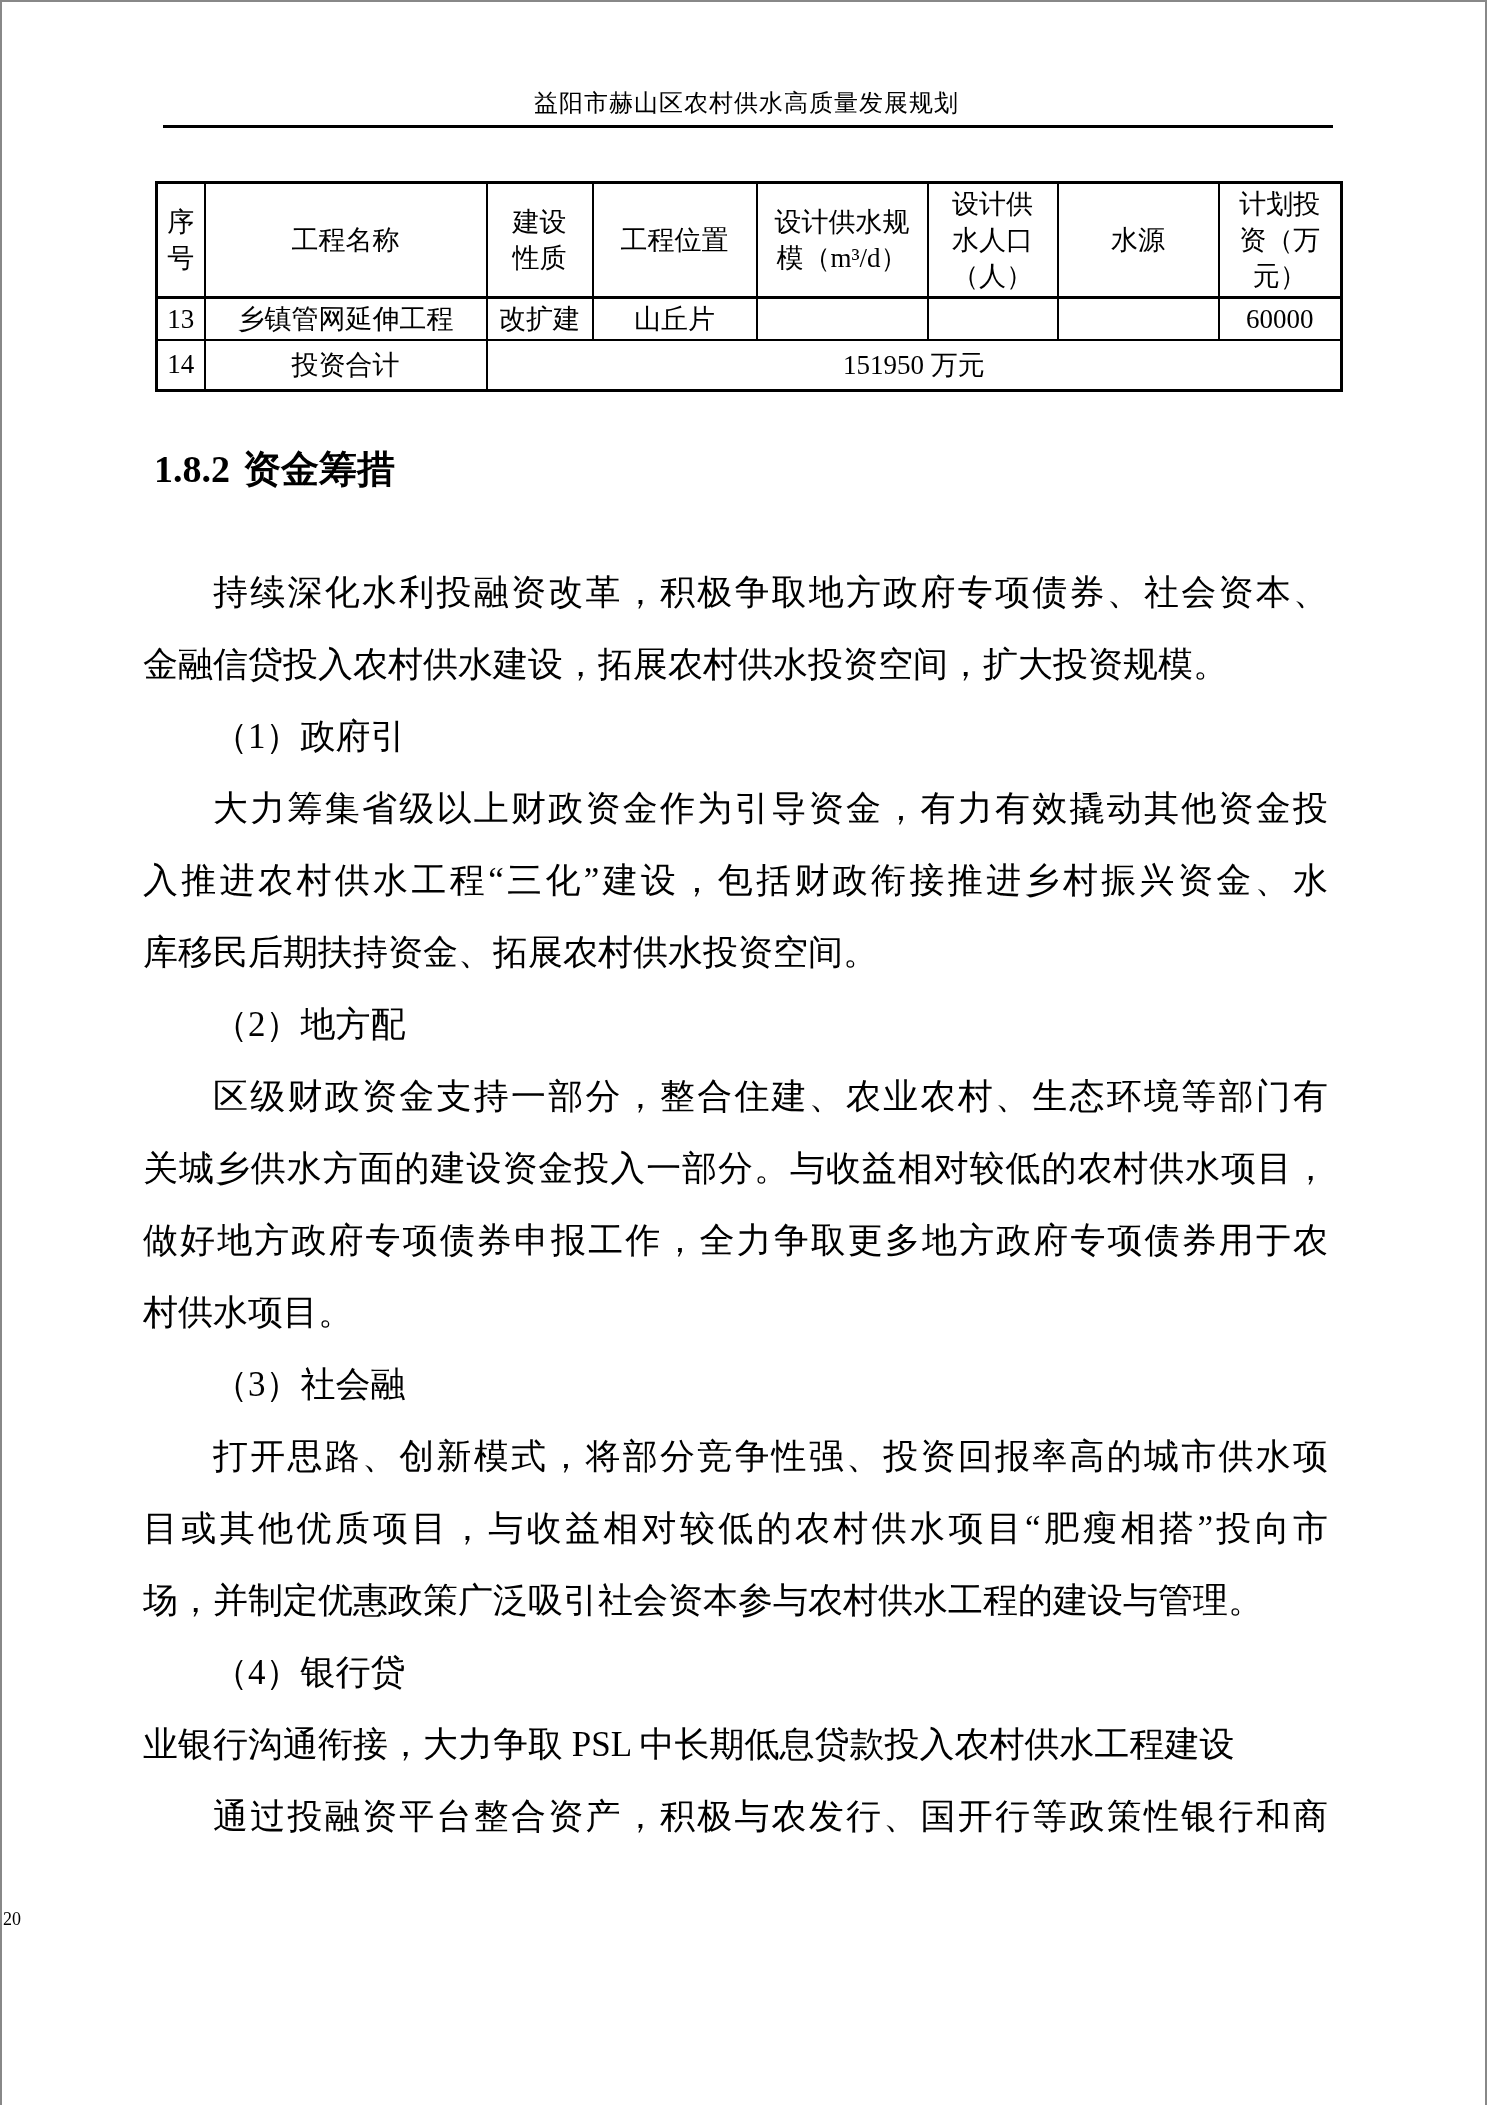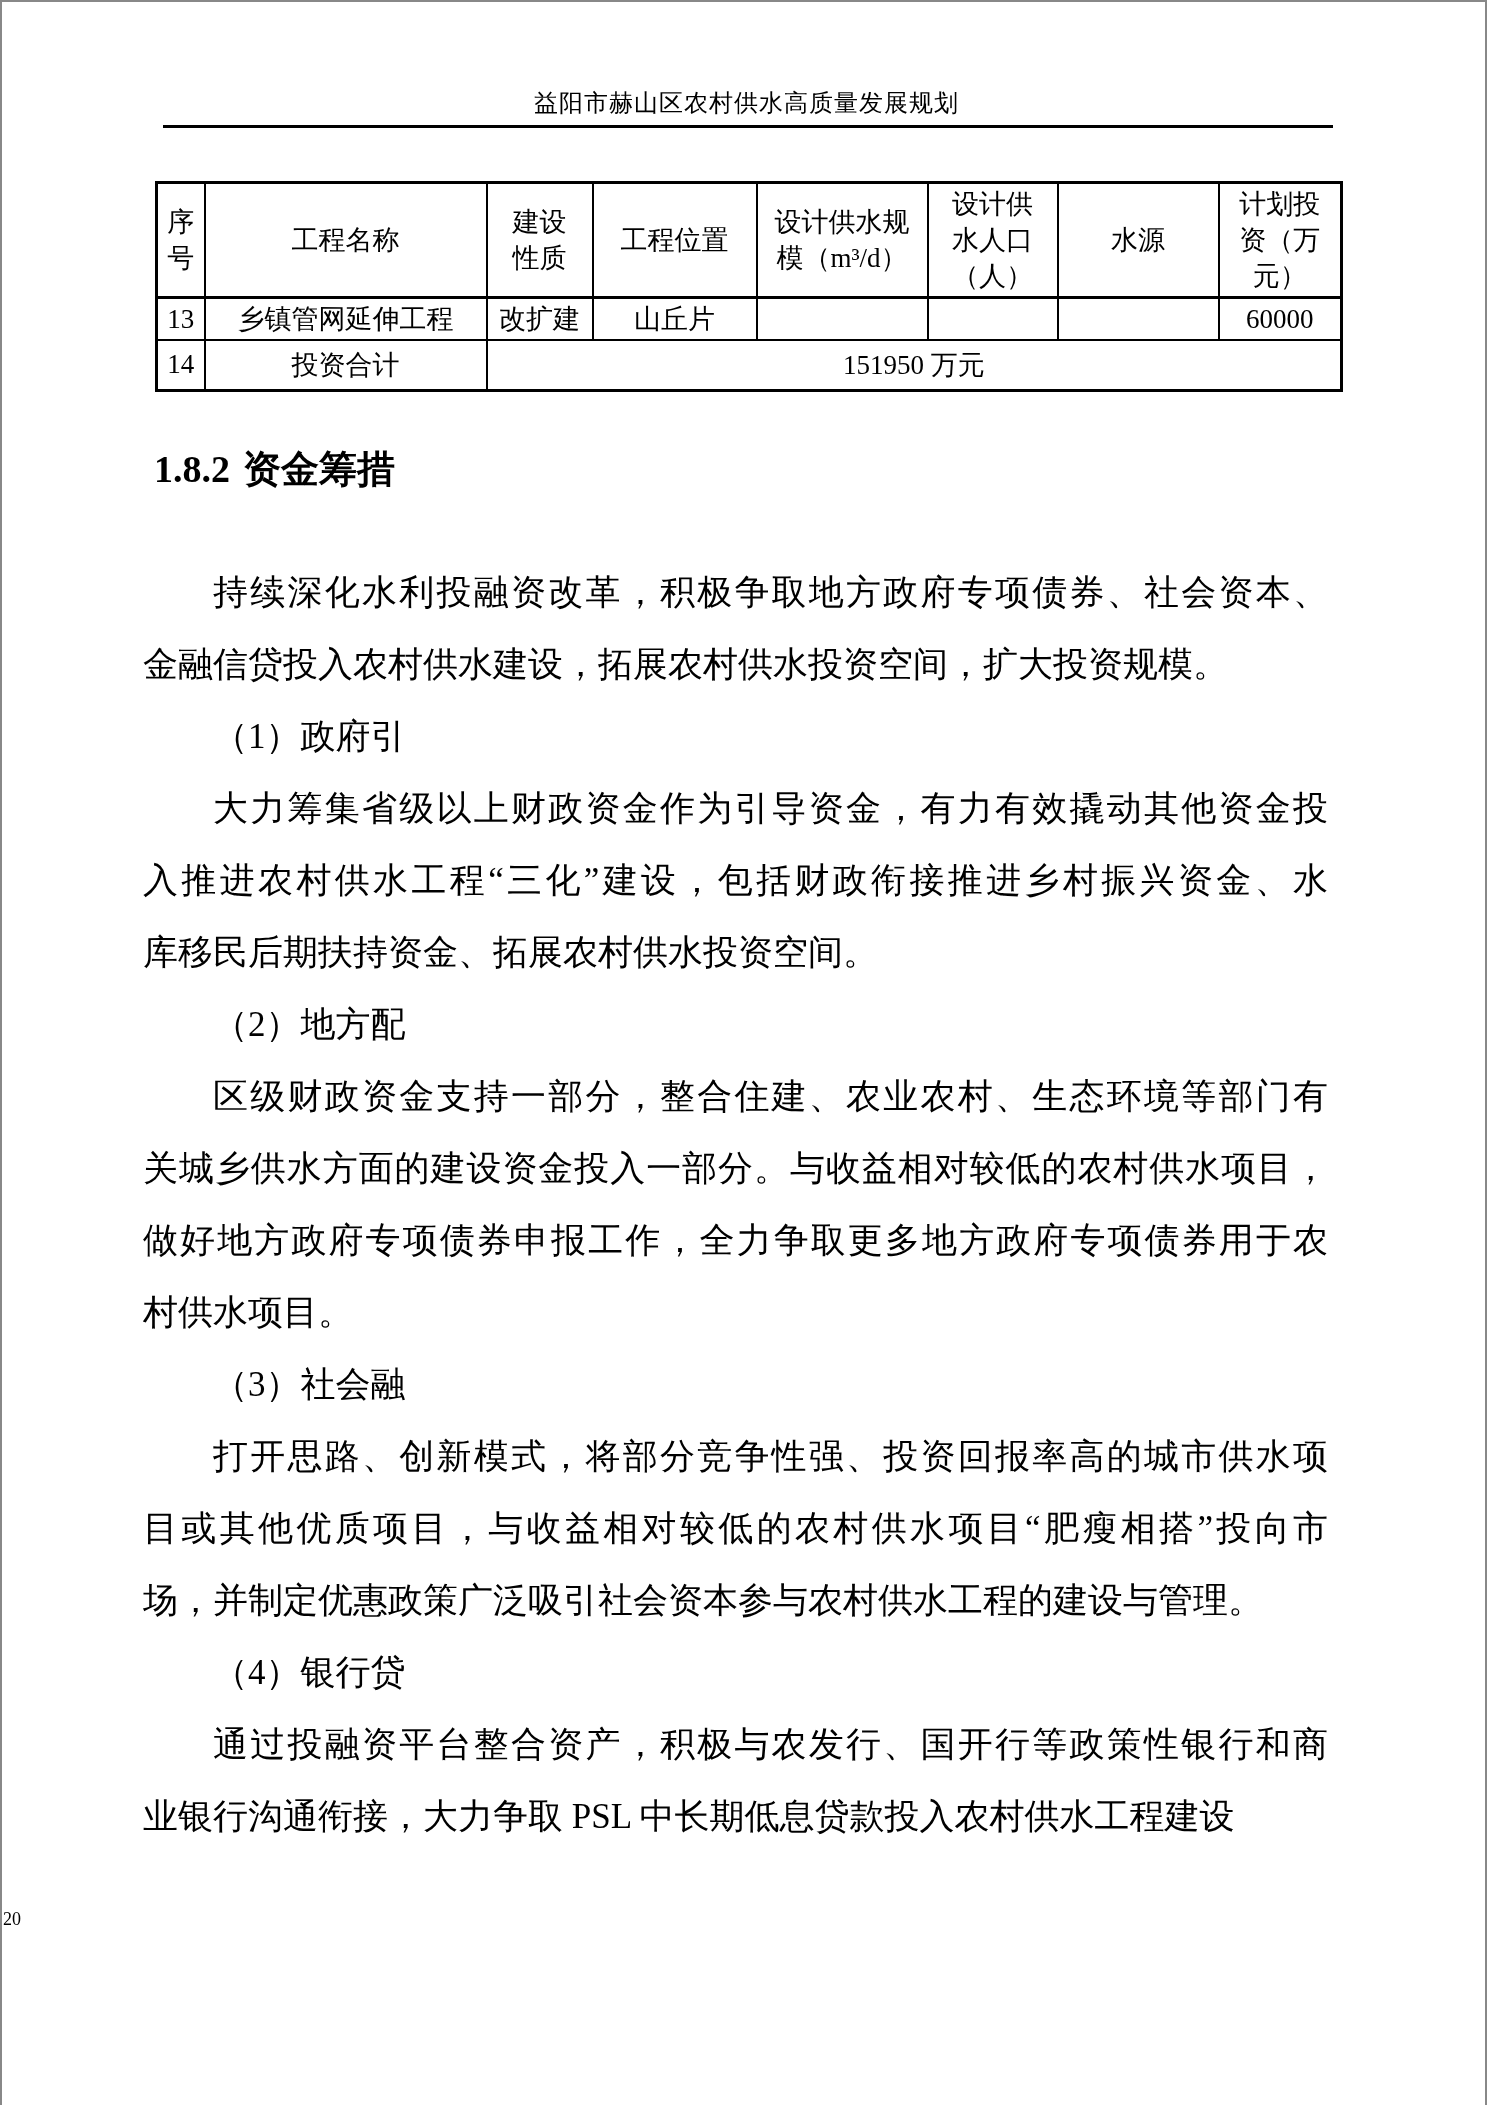--- a/index.html
+++ b/index.html
@@ -179,19 +179,19 @@
     <div class="line ind">（2）地方配</div>
     <div class="line ind jus">区级财政资金支持一部分，整合住建、农业农村、生态环境等部门有</div>
     <div class="line jus">关城乡供水方面的建设资金投入一部分。与收益相对较低的农村供水项目，</div>
     <div class="line jus">做好地方政府专项债券申报工作，全力争取更多地方政府专项债券用于农</div>
     <div class="line">村供水项目。</div>
     <div class="line ind">（3）社会融</div>
     <div class="line ind jus">打开思路、创新模式，将部分竞争性强、投资回报率高的城市供水项</div>
     <div class="line jus">目或其他优质项目，与收益相对较低的农村供水项目“肥瘦相搭”投向市</div>
     <div class="line">场，并制定优惠政策广泛吸引社会资本参与农村供水工程的建设与管理。</div>
     <div class="line ind">（4）银行贷</div>
+    <div class="line">业银行沟通衔接，大力争取 PSL 中长期低息贷款投入农村供水工程建设</div>
     <div class="line ind jus">通过投融资平台整合资产，积极与农发行、国开行等政策性银行和商</div>
-    <div class="line">业银行沟通衔接，大力争取 PSL 中长期低息贷款投入农村供水工程建设</div>
   </div>
 
   <div class="page-number">20</div>
 
 </div>
 
 </body></html>

